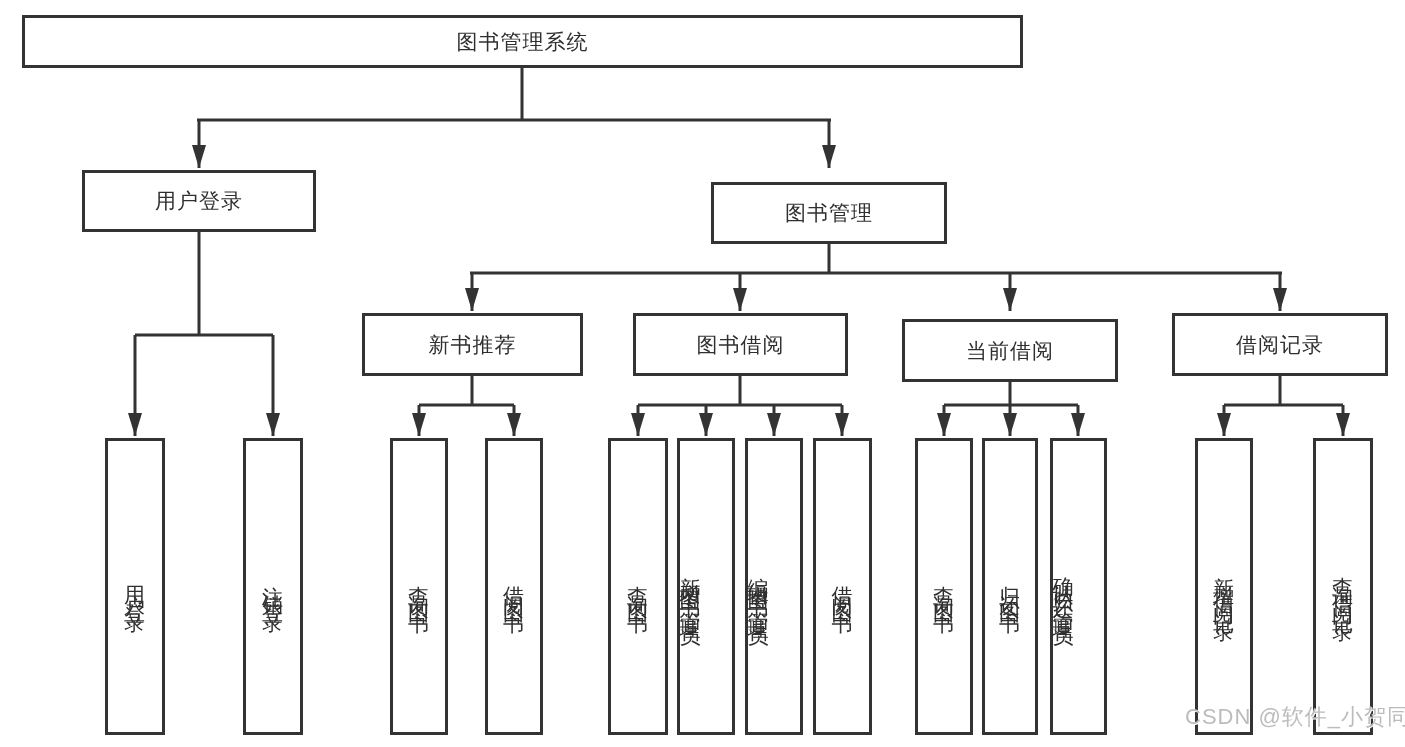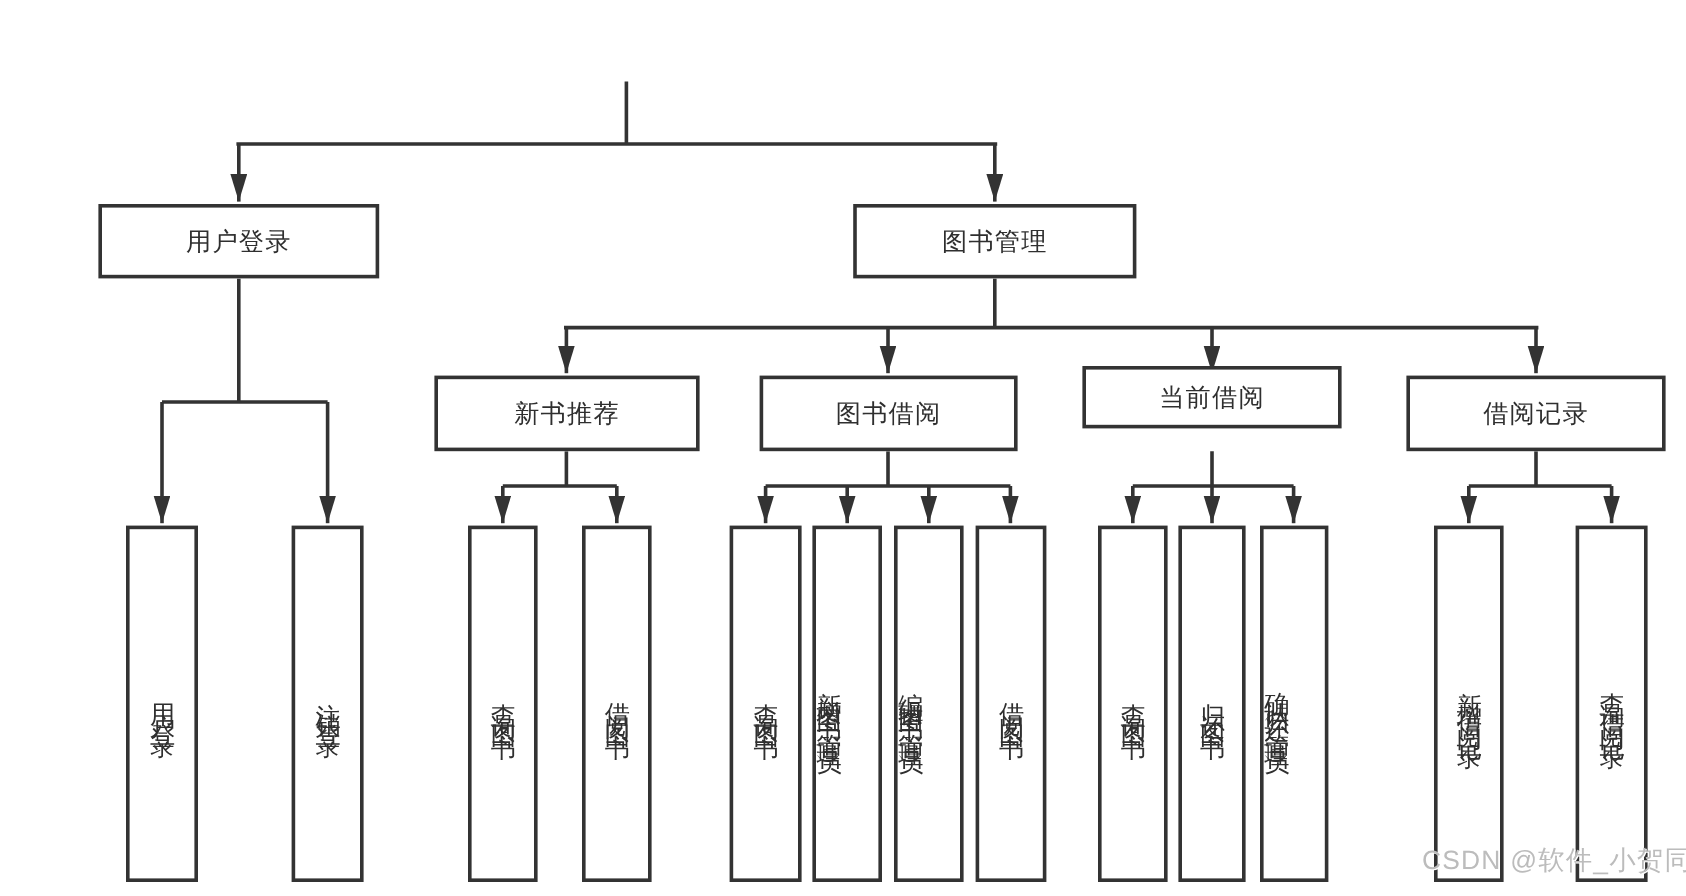--- a/index.html
+++ b/index.html
@@ -109,27 +109,28 @@
       <path d="M944,405 L944,436" marker-end="url(#arrow)"></path>
       <path d="M1010,405 L1010,436" marker-end="url(#arrow)"></path>
       <path d="M1078,405 L1078,436" marker-end="url(#arrow)"></path>
 
       <path d="M1280,376 L1280,405 M1224,405 L1343,405"></path>
       <path d="M1224,405 L1224,436" marker-end="url(#arrow)"></path>
       <path d="M1343,405 L1343,436" marker-end="url(#arrow)"></path>
     </g>
   </svg>
 
+  <div class="node title" style="left:22px; top:15px; width:1001px; height:53px;">图书管理系统</div>
 
   <div class="node" style="left:82px; top:170px; width:234px; height:62px;">用户登录</div>
-  <div class="node" style="left:711px; top:170px; width:236px; height:62px;">图书管理</div>
+  <div class="node" style="left:711px; top:182px; width:236px; height:62px;">图书管理</div>
 
   <div class="node" style="left:633px; top:313px; width:215px; height:63px;">图书借阅</div>
   <div class="node" style="left:362px; top:313px; width:221px; height:63px;">新书推荐</div>
-  <div class="node" style="left:902px; top:305px; width:216px; height:52px;">当前借阅</div>
+  <div class="node" style="left:902px; top:319px; width:216px; height:63px;">当前借阅</div>
   <div class="node" style="left:1172px; top:313px; width:216px; height:63px;">借阅记录</div>
 
   <div class="leaf" style="left:105px; top:438px; width:60px; height:297px;">
     <span>用户登录</span>
   </div>
   <div class="leaf" style="left:243px; top:438px; width:60px; height:297px;">
     <span>注销登录</span>
   </div>
 
   <div class="leaf" style="left:390px; top:438px; width:58px; height:297px;">

